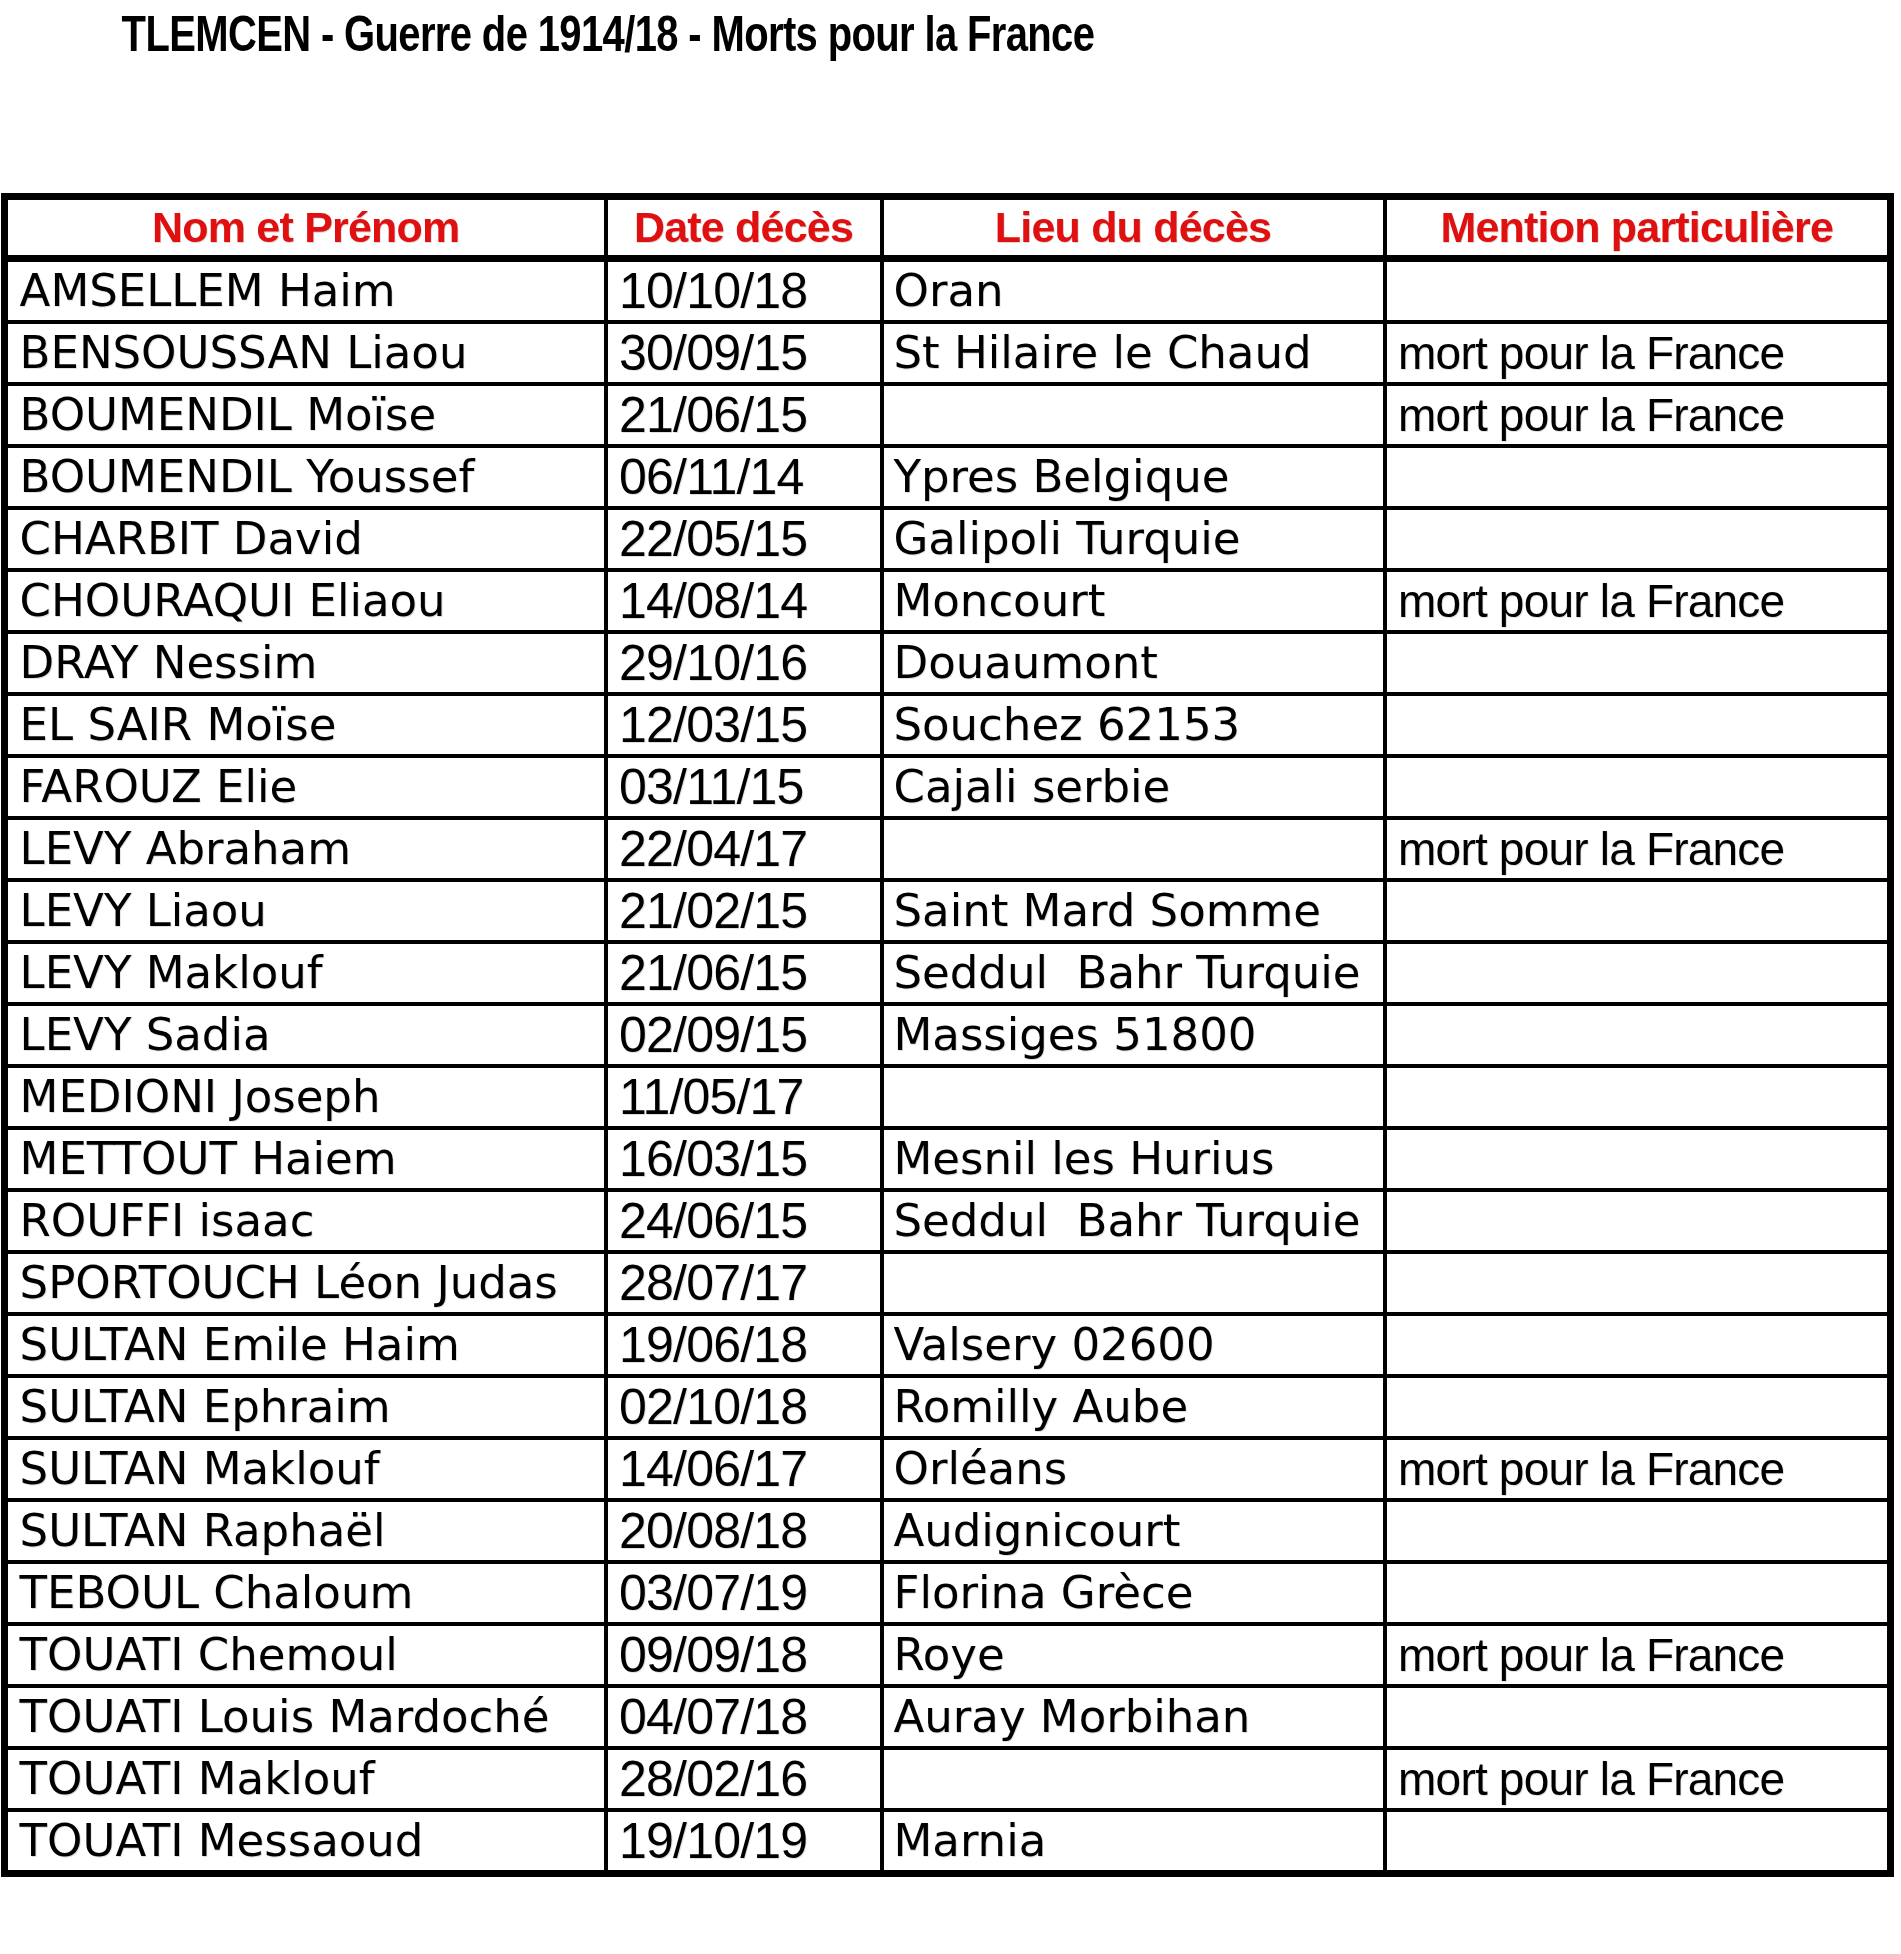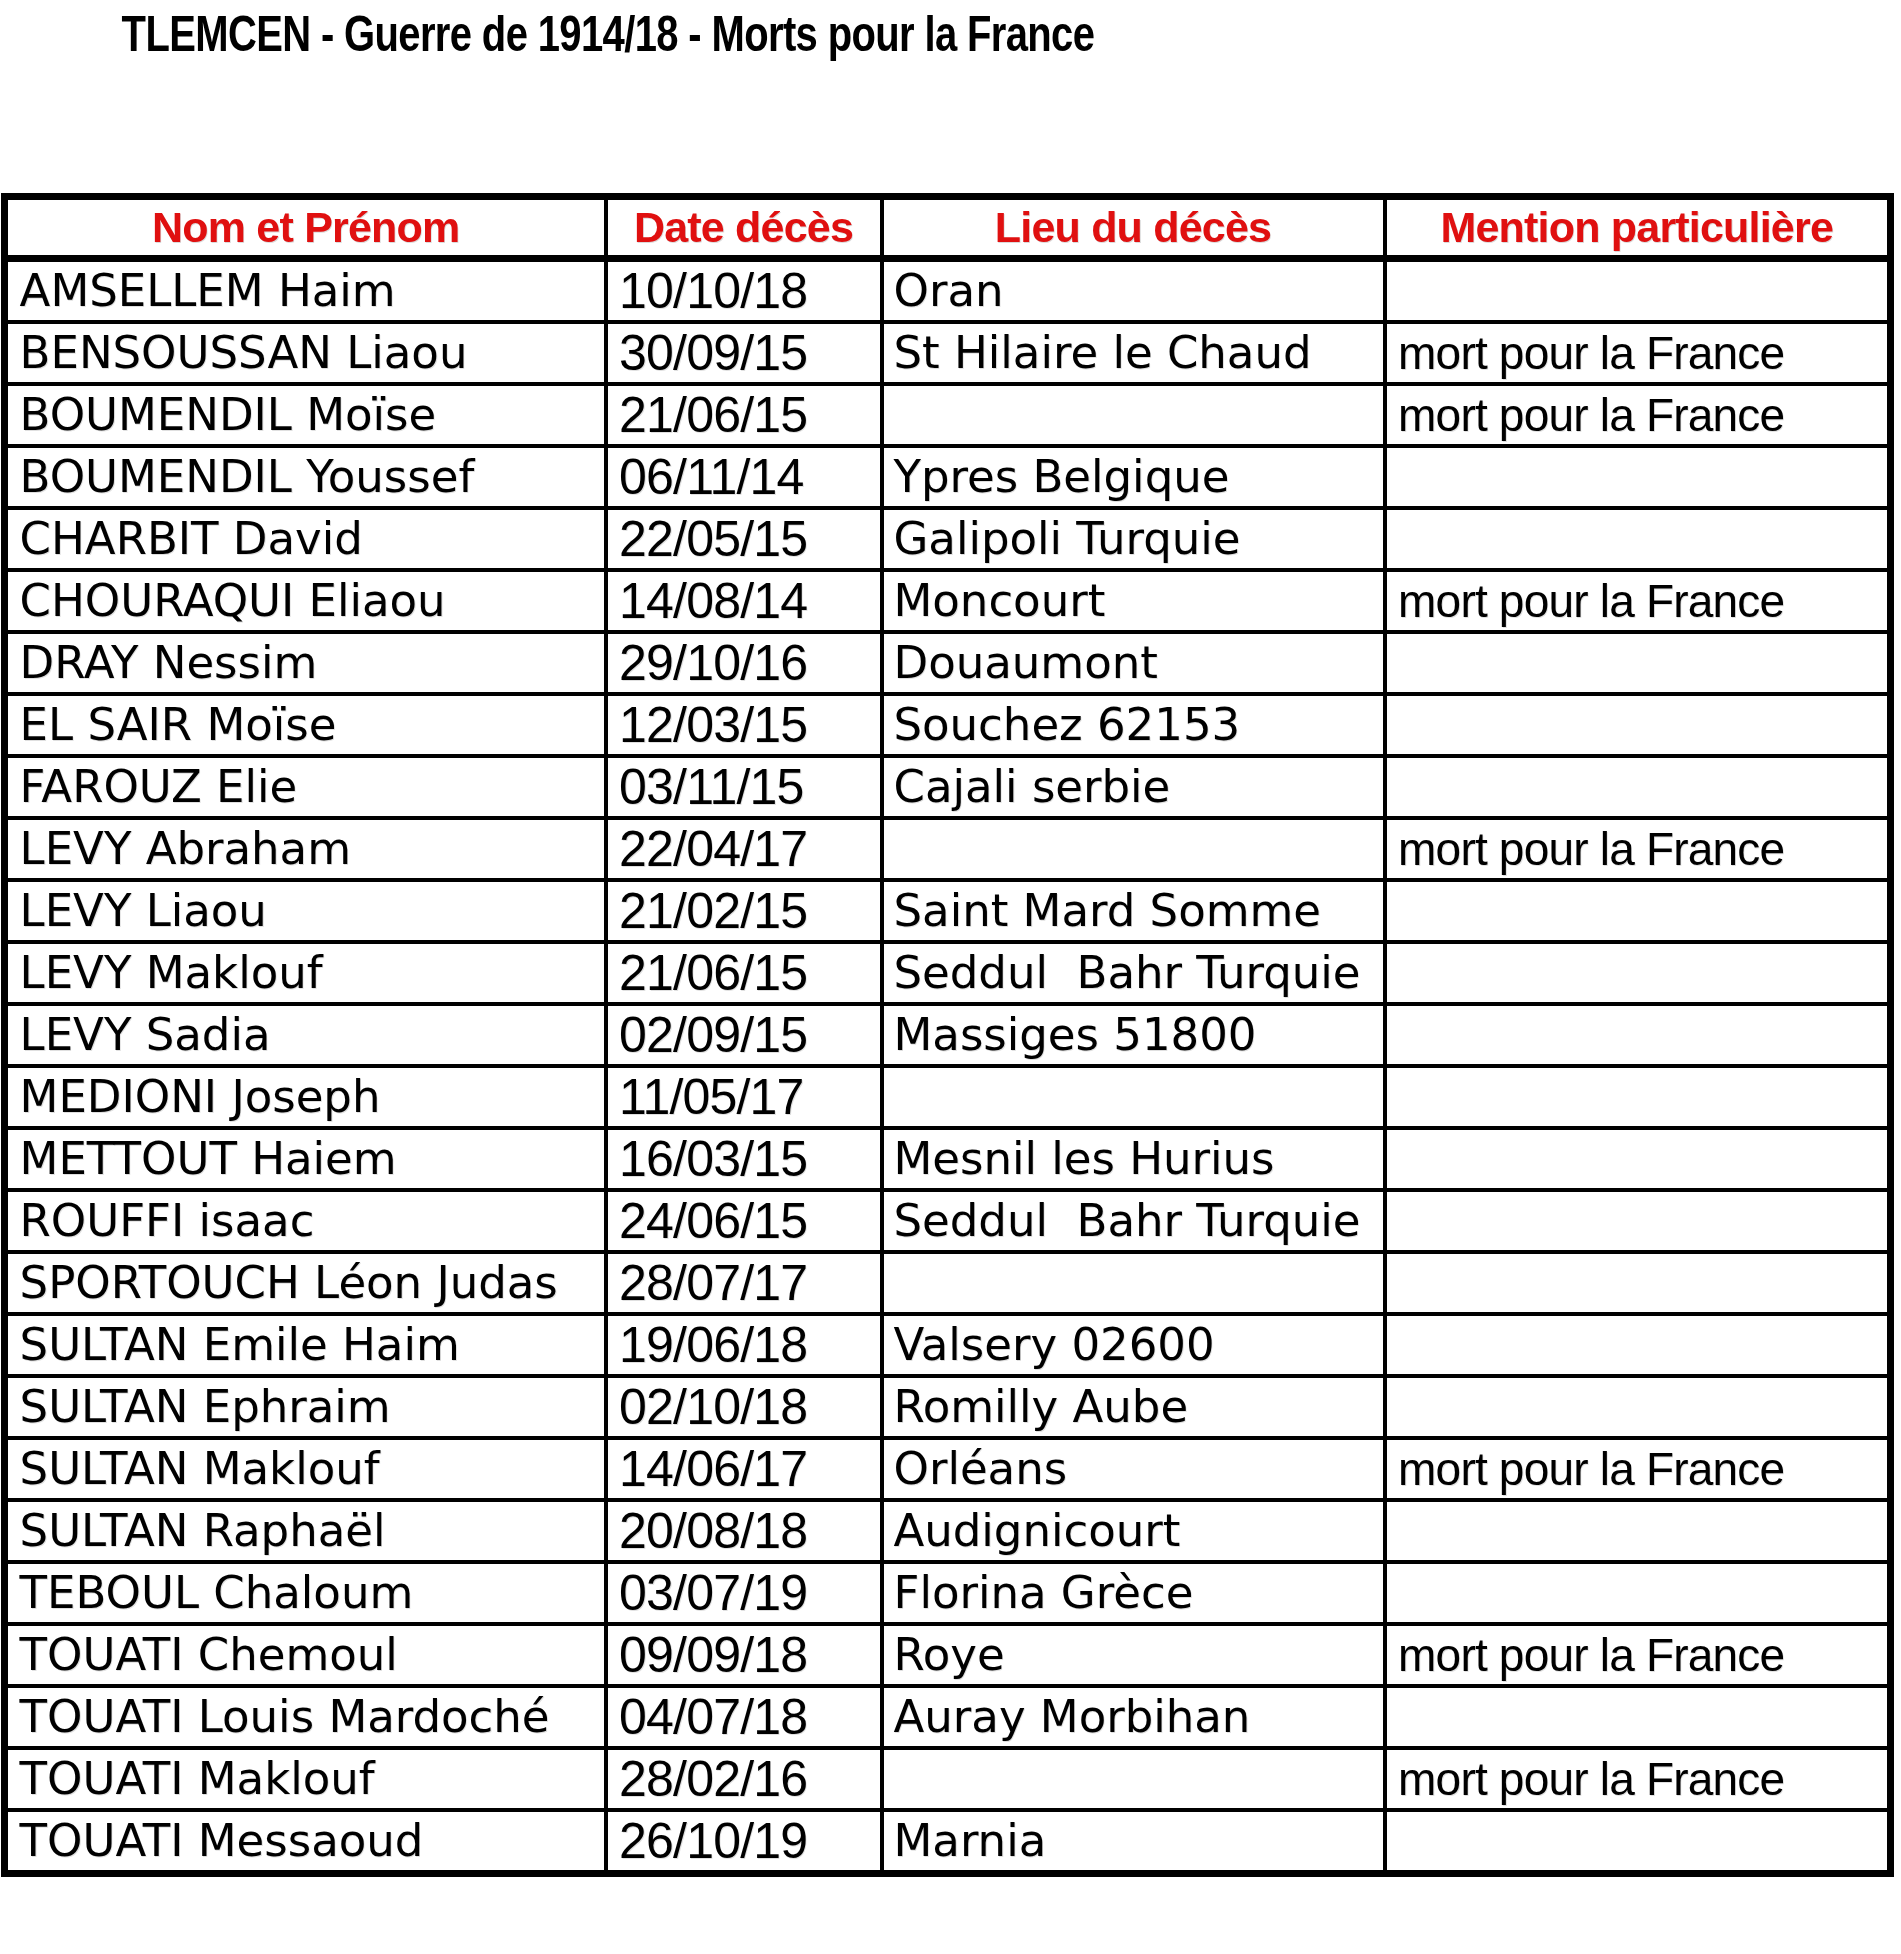--- a/index.html
+++ b/index.html
@@ -257,19 +257,19 @@
         <td class="c-mention"></td>
       </tr>
       <tr>
         <td class="c-name">TOUATI Maklouf</td>
         <td class="c-date">28/02/16</td>
         <td class="c-place"></td>
         <td class="c-mention">mort pour la France</td>
       </tr>
       <tr>
         <td class="c-name">TOUATI Messaoud</td>
-        <td class="c-date">26/10/19</td>
+        <td class="c-date">19/10/19</td>
         <td class="c-place">Marnia</td>
         <td class="c-mention"></td>
       </tr>
     </tbody>
 </table>
 
 
 </body></html>

